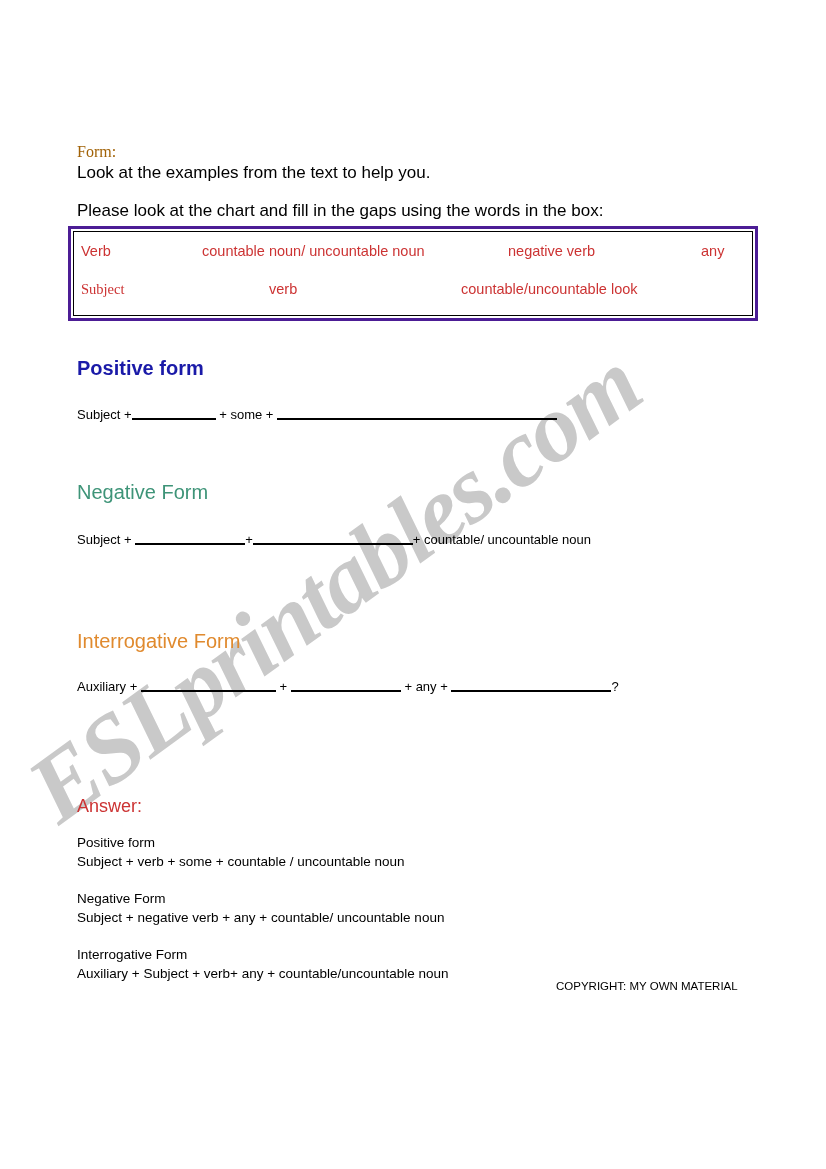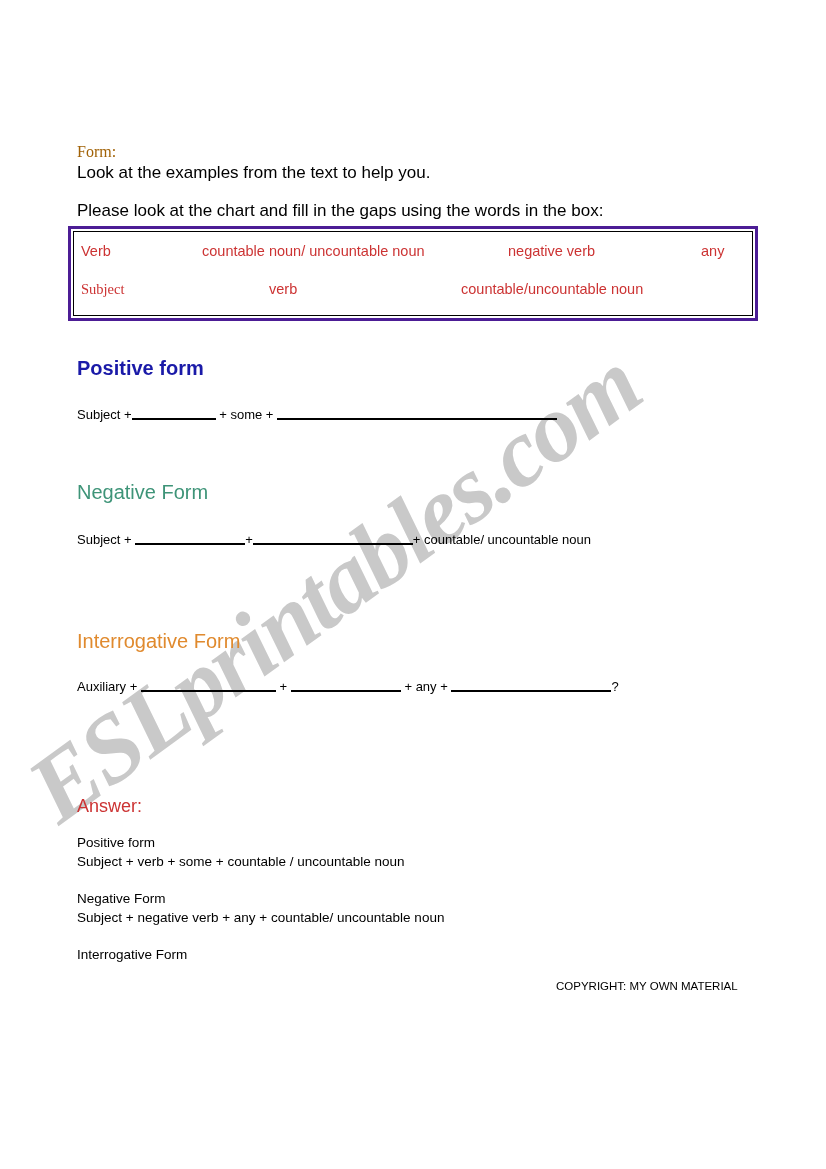--- a/index.html
+++ b/index.html
@@ -166,21 +166,21 @@
     <div id="word-box">
       <div id="word-box-inner"></div>
 
       <div class="box-word" style="left:10px; top:14px;">Verb</div>
       <div class="box-word" style="left:105px; top:14px;margin-left:26px;">countable noun/ uncountable noun</div>
       <div class="box-word" style="left:437px; top:14px;">negative verb</div>
       <div class="box-word" style="left:630px; top:14px;">any</div>
 
       <div class="box-word" style="left:10px; top:52px;font-family:Liberation Serif, serif;">Subject</div>
       <div class="box-word" style="left:198px; top:52px;">verb</div>
-      <div class="box-word" style="left:390px; top:52px;">countable/uncountable noun</div>
+      <div class="box-word" style="left:390px; top:52px;">countable/uncountable look</div>
     </div>
 
     <div class="heading positive" style="left:77px; top:357px;">Positive form</div>
 
     <div class="formula" style="left:77px; top:406px;">
       <span>Subject +</span><span class="blank b-sm"></span>
       <span>+ some +</span>
       <span class="blank b-xxl"></span>
     </div>
 
@@ -210,18 +210,19 @@
       <div>Subject + verb + some + countable / uncountable noun</div>
     </div>
 
     <div class="answer-group" style="top:889px;">
       <div>Negative Form</div>
       <div>Subject + negative verb + any + countable/ uncountable noun</div>
     </div>
 
     <div class="answer-group" style="top:945px;">
       <div>Interrogative Form</div>
+      <div>Auxiliary + Subject + verb+ any + countable/uncountable noun</div>
     </div>
 
     <div id="copyright">COPYRIGHT: MY OWN MATERIAL</div>
 
   </div>
 </div>
 
 </body></html>

